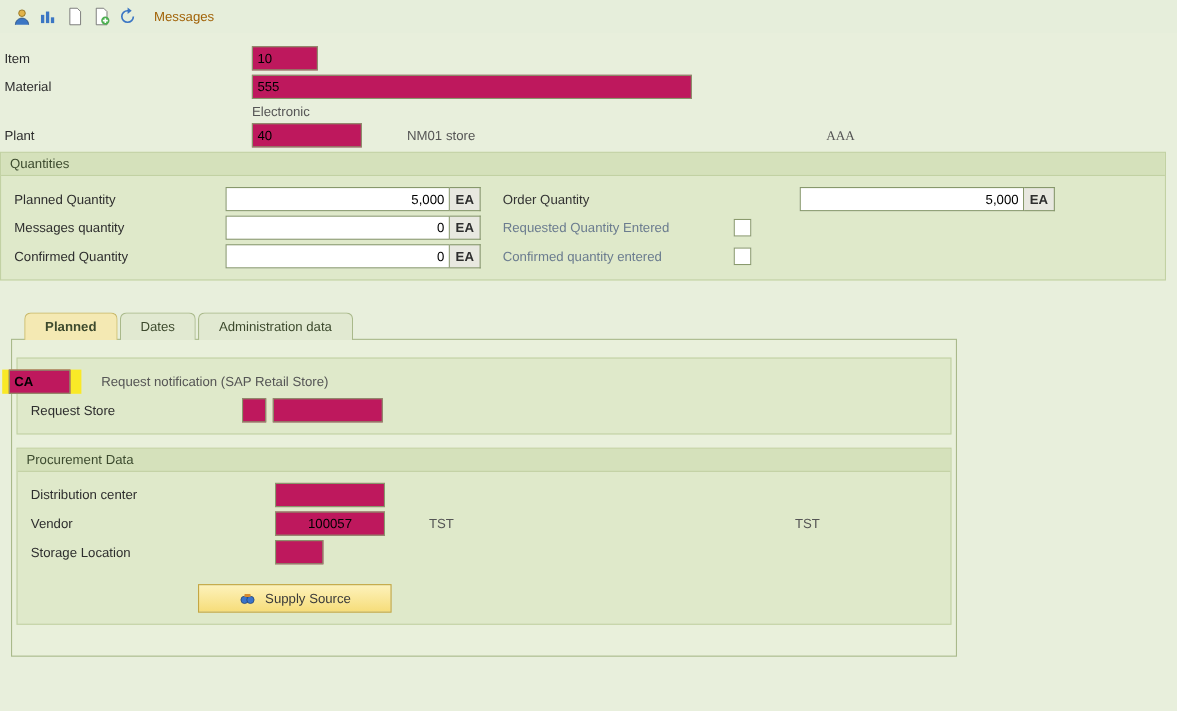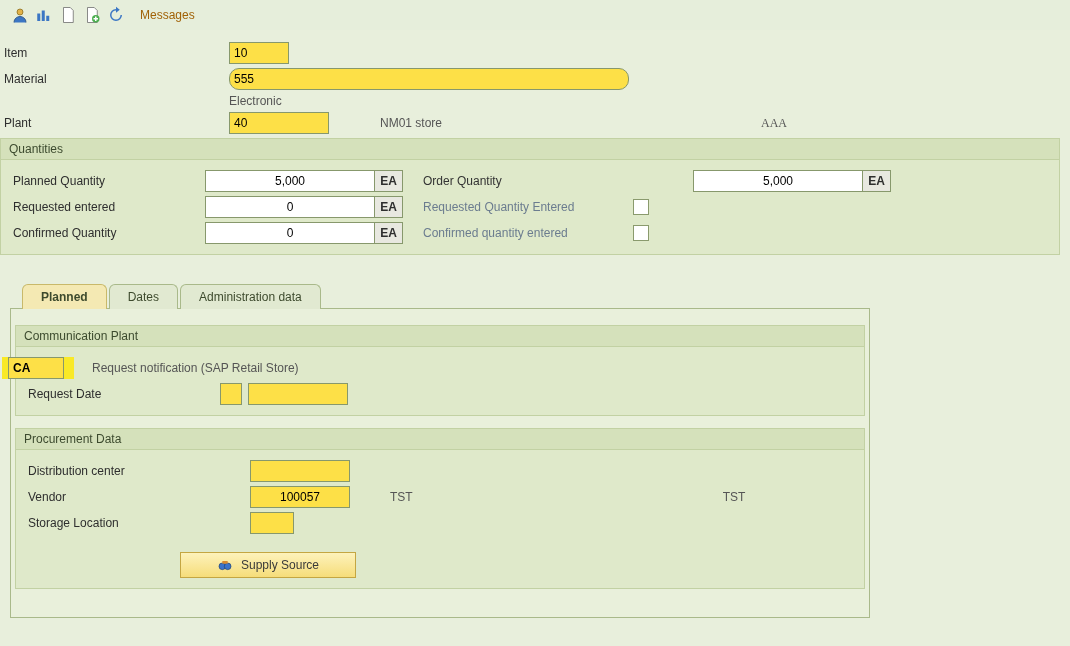--- a/index.html
+++ b/index.html
@@ -28,45 +28,45 @@
   }
   .tb-btn svg{width:18px;height:18px;}
   .tb-label{margin-left:10px;color:#a16207;}
   
   .hdr{padding:8px 0 8px 0;}
   .row{display:flex;align-items:center;margin:4px 0;gap:19px;}
   .lab{width:210px;padding-left:4px;}
   .inp{
     height:22px;
     border:1px solid #87986c;
-    background:#fde047;
+    background:#be185d;
     font:inherit;
     padding:0 4px;
   }
   .lbl-txt{margin-left:8px;color:#555;}
   
   .group{
     border:1px solid #c2d1a3;
     margin:4px 0 4px 0;
     background:#dfe9ca;
   }
   .group-title{
     background:#d5e1bb;
     border-bottom:1px solid #c2d1a3;
     padding:3px 8px;
     color:#3c4a2e;
   }
   .group-body{padding:6px 4px;}
   .qrow{display:flex;align-items:center;margin:4px 0;}
   .qlab{width:200px;padding-left:8px;}
   .qval{
-    height:22px;width:170px;
+    height:22px;width:204px;
     border:1px solid #87986c;
     background:#fff;
-    text-align:center;padding:0 4px;
+    text-align:right;padding:0 4px;
     font:inherit;
   }
   .unit{
     height:22px;width:28px;
     border:1px solid #87986c;border-left:none;
     background:#e8e8e0;
     display:inline-flex;align-items:center;justify-content:center;
     font-weight:bold;
   }
   .rtlab{width:190px;padding-left:20px;color:#6b7c8f;}
@@ -154,47 +154,47 @@
   <span class="tb-label">Messages</span>
 </div>
 
 <div class="hdr">
   <div class="row">
     <div class="lab">Item</div>
     <input class="inp" style="width: 60px;" value="10">
   </div>
   <div class="row">
     <div class="lab">Material</div>
-    <input class="inp" style="width: 400px; border-radius: 10px;" value="555">
+    <input class="inp" style="width: 400px;" value="555">
   </div>
   <div class="row">
     <div class="lab"></div>
     <span class="lbl-txt" style="margin-left:0">Electronic</span>
   </div>
   <div class="row">
     <div class="lab">Plant</div>
     <input class="inp" style="width: 100px;" value="40">
-    <span class="lbl-txt" style="margin-left:32px">NM01 store</span>
+    <span class="lbl-txt" style="margin-left:22px">NM01 store</span>
     <span class="lbl-txt" style="margin-left:300px;font-family:serif">AAA</span>
   </div>
 
   <div class="group" style="margin:0 10px 0 0;">
     <div class="group-title">Quantities</div>
     <div class="group-body">
       <div class="qrow">
         <div class="qlab">Planned Quantity</div>
         <input class="qval" value="5,000" style="">
         <span class="unit">EA</span>
         <div class="rtlab" style="color:#333">Order Quantity</div>
         <div style="width:100px"></div>
         <input class="qval" value="5,000" style="">
         <span class="unit">EA</span>
       </div>
       <div class="qrow">
-        <div class="qlab">Requested entered</div>
+        <div class="qlab">Messages quantity</div>
         <input class="qval" value="0" style="">
         <span class="unit">EA</span>
         <div class="rtlab">Requested Quantity Entered</div>
         <div class="ckbx"></div>
       </div>
       <div class="qrow">
         <div class="qlab">Confirmed Quantity</div>
         <input class="qval" value="0" style="">
         <span class="unit">EA</span>
         <div class="rtlab">Confirmed quantity entered</div>
@@ -206,30 +206,29 @@
 
 <div class="tabs">
   <div class="tab active">Planned</div>
   <div class="tab">Dates</div>
   <div class="tab">Administration data</div>
 </div>
 
 <div class="tabpanel">
 
   <div class="group">
-    <div class="group-title">Communication Plant</div>
     <div class="group-body">
       <div class="qrow">
         <span class="hl">
           <input class="inp" style="width: 56px; font-weight: bold;" value="CA">
         </span>
         <span class="lbl-txt" style="margin-left:18px">Request notification   (SAP Retail Store)</span>
       </div>
       <div class="qrow">
-        <div class="qlab">Request Date</div>
+        <div class="qlab">Request Store</div>
         <input class="inp" style="width: 22px; margin-right: 6px;" value="">
         <input class="inp" style="width: 100px;" value="">
       </div>
     </div>
   </div>
 
   <div class="group" style="margin-top:12px;">
     <div class="group-title">Procurement Data</div>
     <div class="group-body">
       <div class="qrow">

